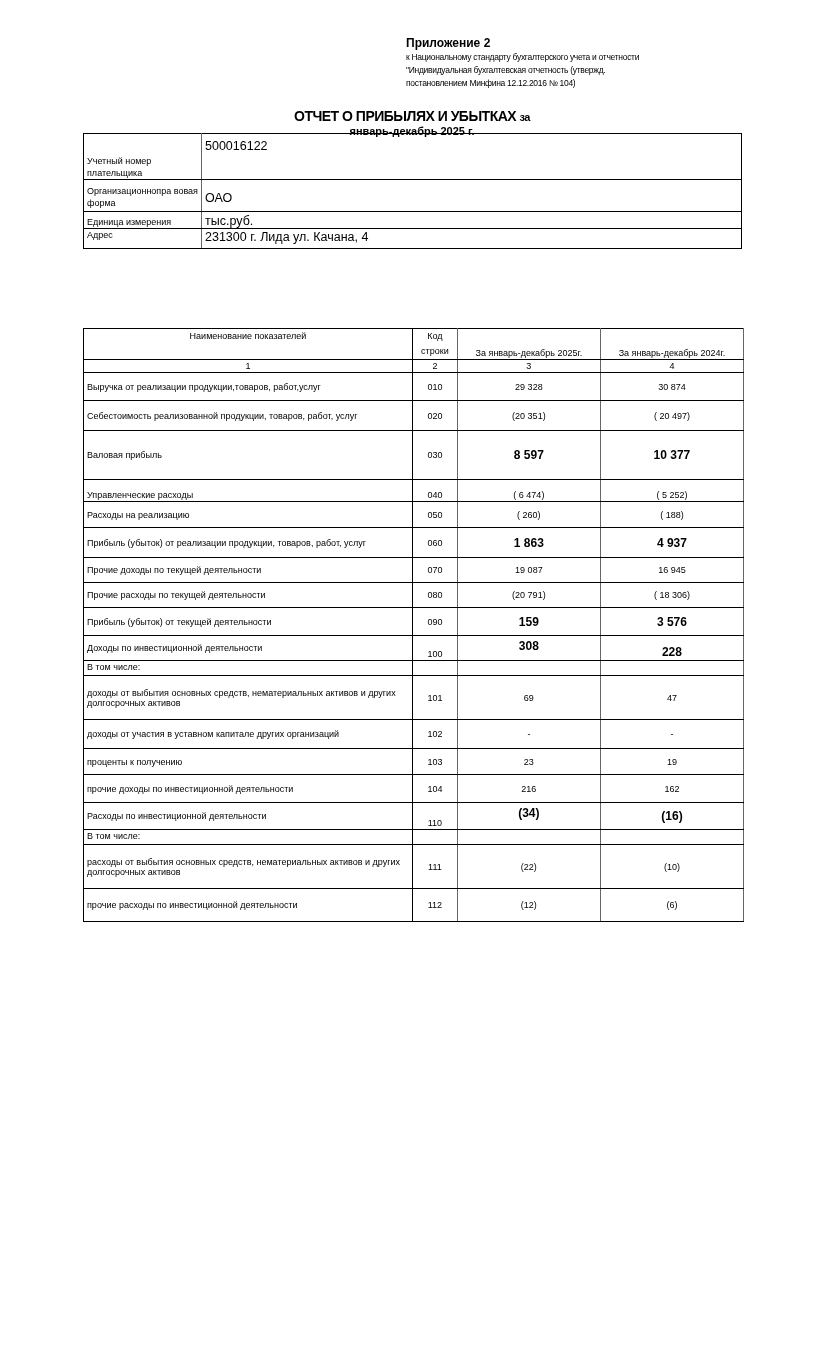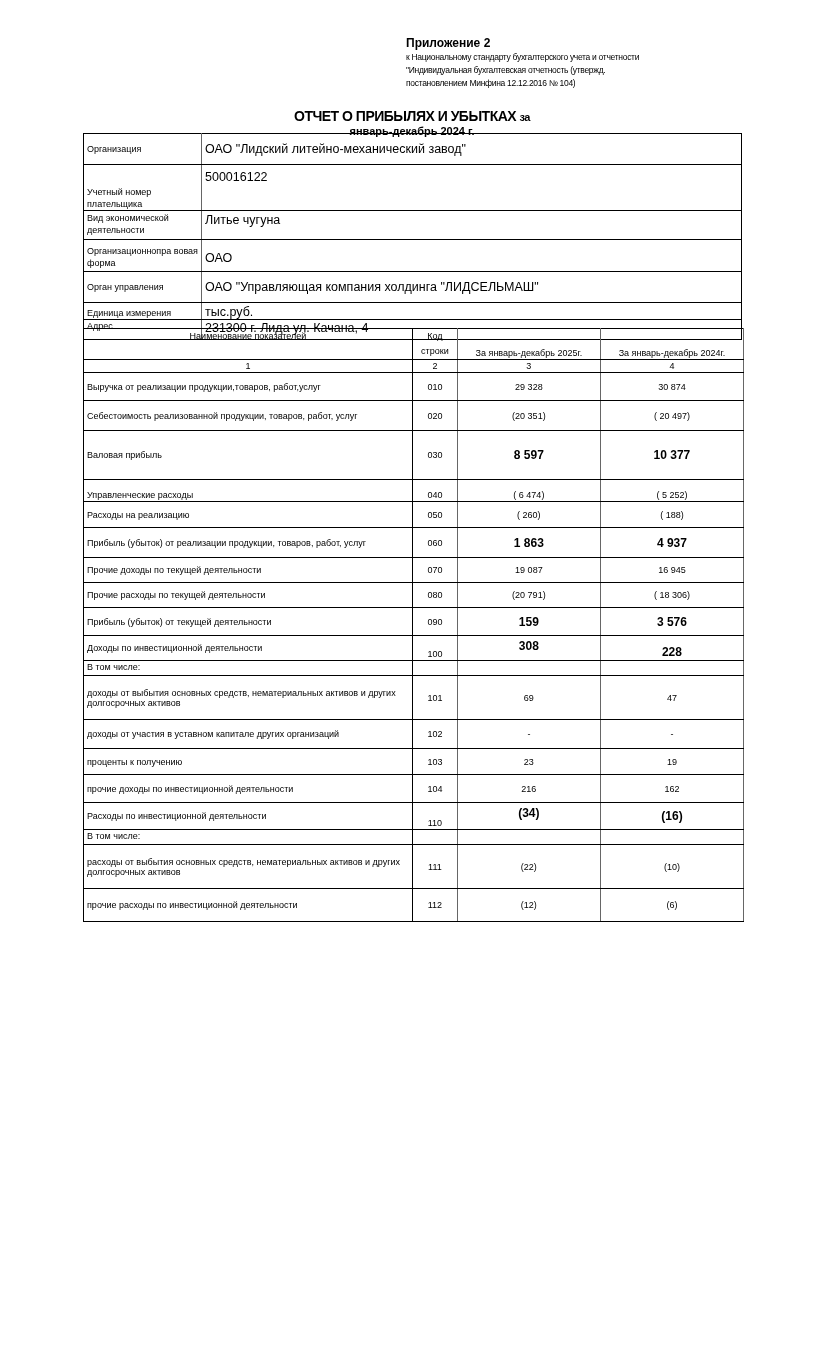--- a/index.html
+++ b/index.html
@@ -34,44 +34,32 @@
   <div class="line">к Национальному стандарту бухгалтерского учета и отчетности</div>
   <div class="line">"Индивидуальная бухгалтевская отчетность (утвержд.</div>
   <div class="line">постановлением Минфина 12.12.2016 № 104)</div>
 </div>
 
 <div class="rt-wrap" style="width:264px;text-align:center;">
   <div class="main" style="font-size:14px;font-weight:bold;letter-spacing:-0.5px;white-space:nowrap;">
     <span>ОТЧЕТ О ПРИБЫЛЯХ И УБЫТКАХ</span>
     <span style="font-size:11px;">за</span>
   </div>
-  <div style="font-size:11px;font-weight:bold;margin-top:1px;">январь-декабрь 2024 г.</div>
+  <div style="font-size:11px;font-weight:bold;margin-top:1px;">январь-декабрь 2025 г.</div>
 </div>
 
 <table class="info">
   <tbody>
-      <tr style="height:31px">
-    <td class="lbl" style="vertical-align:middle">Организация</td>
-    <td class="val" style="vertical-align:middle">ОАО "Лидский литейно-механический  завод"</td>
-  </tr>
   <tr style="height:31px">
     <td class="lbl" style="padding-top:21px">Учетный номер плательщика</td>
     <td class="val" style="padding-top:4px">500016122</td>
   </tr>
-  <tr style="height:29px">
-    <td class="lbl" style="padding-top:1px">Вид экономической деятельности</td>
-    <td class="val" style="padding-top:1px">Литье  чугуна</td>
-  </tr>
   <tr style="height:32px">
     <td class="lbl" style="padding-top:5px">Организационнопра вовая форма</td>
     <td class="val" style="padding-top:10px">ОАО</td>
-  </tr>
-  <tr style="height:31px">
-    <td class="lbl" style="vertical-align:middle">Орган управления</td>
-    <td class="val" style="vertical-align:middle">ОАО "Управляющая компания  холдинга "ЛИДСЕЛЬМАШ"</td>
   </tr>
   <tr style="height:17px">
     <td class="lbl" style="vertical-align:bottom">Единица измерения</td>
     <td class="val" style="vertical-align:bottom;line-height:14px">тыс.руб.</td>
   </tr>
   <tr style="height:20px">
     <td class="lbl" style="vertical-align:top">Адрес</td>
     <td class="val" style="vertical-align:top;line-height:17px">231300  г. Лида ул. Качана, 4</td>
   </tr>
 </tbody>

